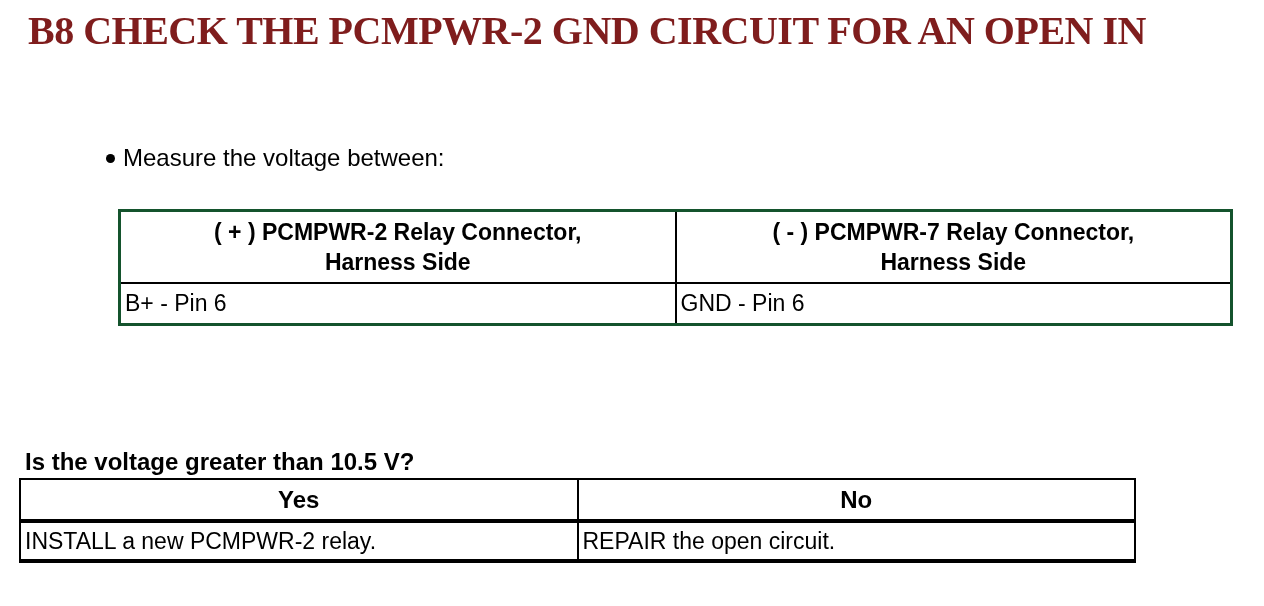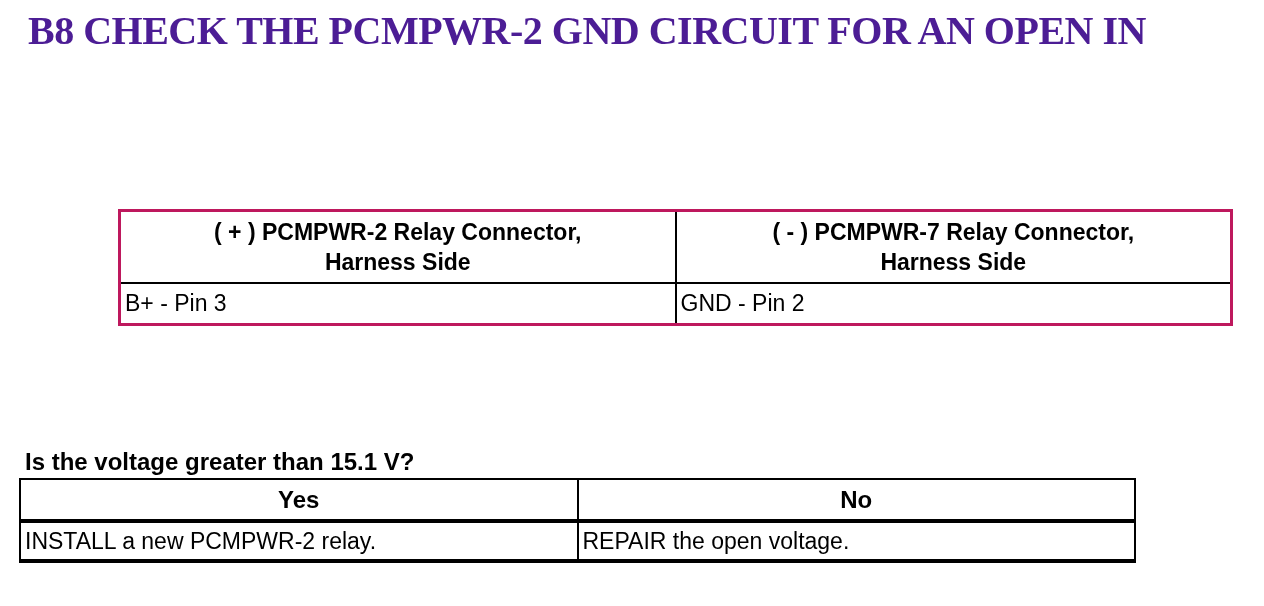--- a/index.html
+++ b/index.html
@@ -23,21 +23,21 @@
   
   .heading {
     position: absolute;
     left: 28px;
     top: 8px;
     font-family: "Liberation Serif", serif;
     font-weight: bold;
     font-size: 40px;
     line-height: 45px;
     letter-spacing: -0.5px;
-    color: #4c1d95;
+    color: #7f1d1d;
   }
   .heading-line { display: block; white-space: nowrap; }
 
   
   .bullet-line {
     position: absolute;
     left: 106px;
     top: 144px;
     display: flex;
     align-items: center;
@@ -54,21 +54,21 @@
   }
 
   
   .measure-table {
     position: absolute;
     left: 118px;
     top: 209px;
     width: 1115px;
     border-collapse: collapse;
     table-layout: fixed;
-    border: 3px solid #be185d;
+    border: 3px solid #14532d;
   }
   .measure-table th {
     border: 2px solid #000000;
     font-weight: bold;
     font-size: 23px;
     line-height: 30px;
     text-align: center;
     vertical-align: middle;
     height: 72px;
     padding: 2px 4px;
@@ -128,52 +128,56 @@
 </style>
 </head>
 <body>
 
 <div class="page">
 
   <h1 class="heading">
     <span class="heading-line">B8 CHECK THE PCMPWR-2 GND CIRCUIT FOR AN OPEN IN</span>
   </h1>
 
+  <div class="bullet-line">
+    <span class="bullet-dot"></span>
+    <span>Measure the voltage between:</span>
+  </div>
 
   <table class="measure-table">
     <thead>
       <tr>
         <th>
           <span class="th-line">( + ) PCMPWR-2 Relay Connector,</span>
           <span class="th-line">Harness Side</span>
         </th>
         <th>
           <span class="th-line">( - ) PCMPWR-7 Relay Connector,</span>
           <span class="th-line">Harness Side</span>
         </th>
       </tr>
     </thead>
     <tbody>
       <tr>
-        <td>B+ - Pin 3</td>
-        <td>GND - Pin 2</td>
+        <td>B+ - Pin 6</td>
+        <td>GND - Pin 6</td>
       </tr>
     </tbody>
   </table>
 
-  <div class="question">Is the voltage greater than 15.1 V?</div>
+  <div class="question">Is the voltage greater than 10.5 V?</div>
 
   <table class="decision-table">
     <thead>
       <tr>
         <th>Yes</th>
         <th>No</th>
       </tr>
     </thead>
     <tbody>
       <tr>
         <td>INSTALL a new PCMPWR-2 relay.</td>
-        <td>REPAIR the open voltage.</td>
+        <td>REPAIR the open circuit.</td>
       </tr>
     </tbody>
   </table>
 
 </div>
 
 </body></html>

